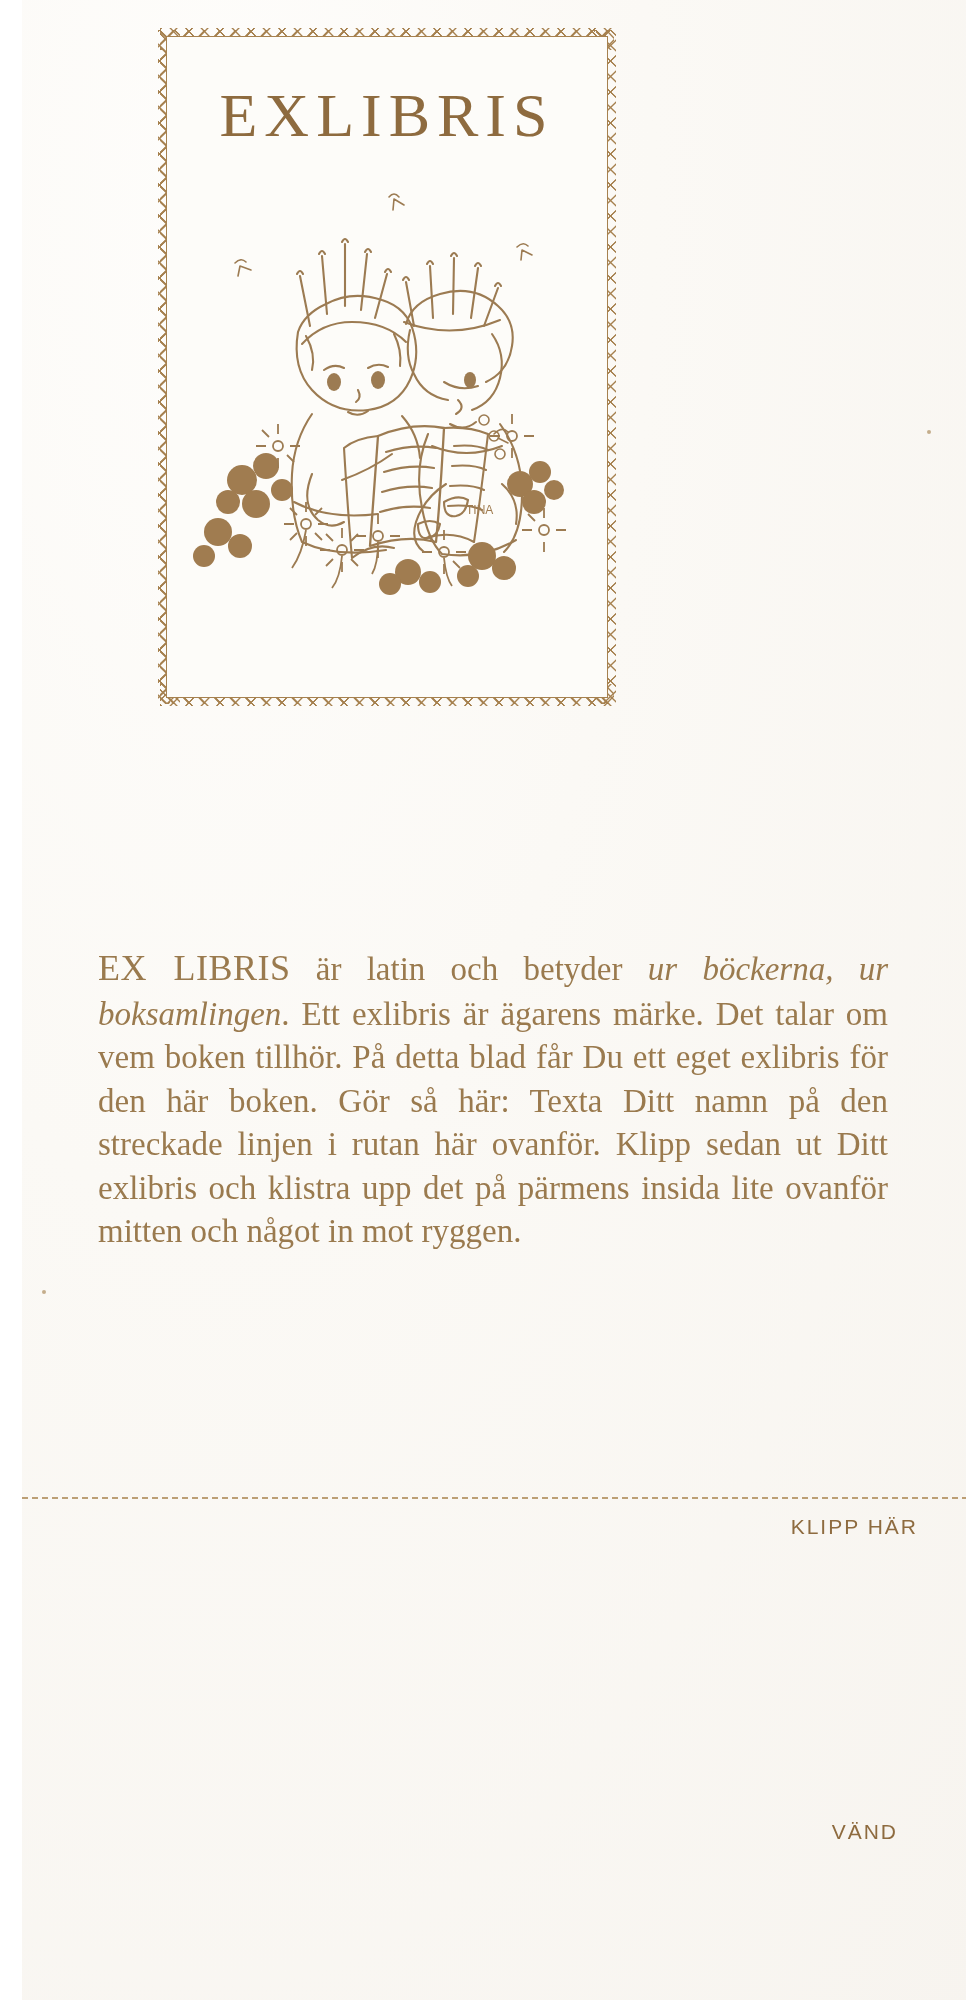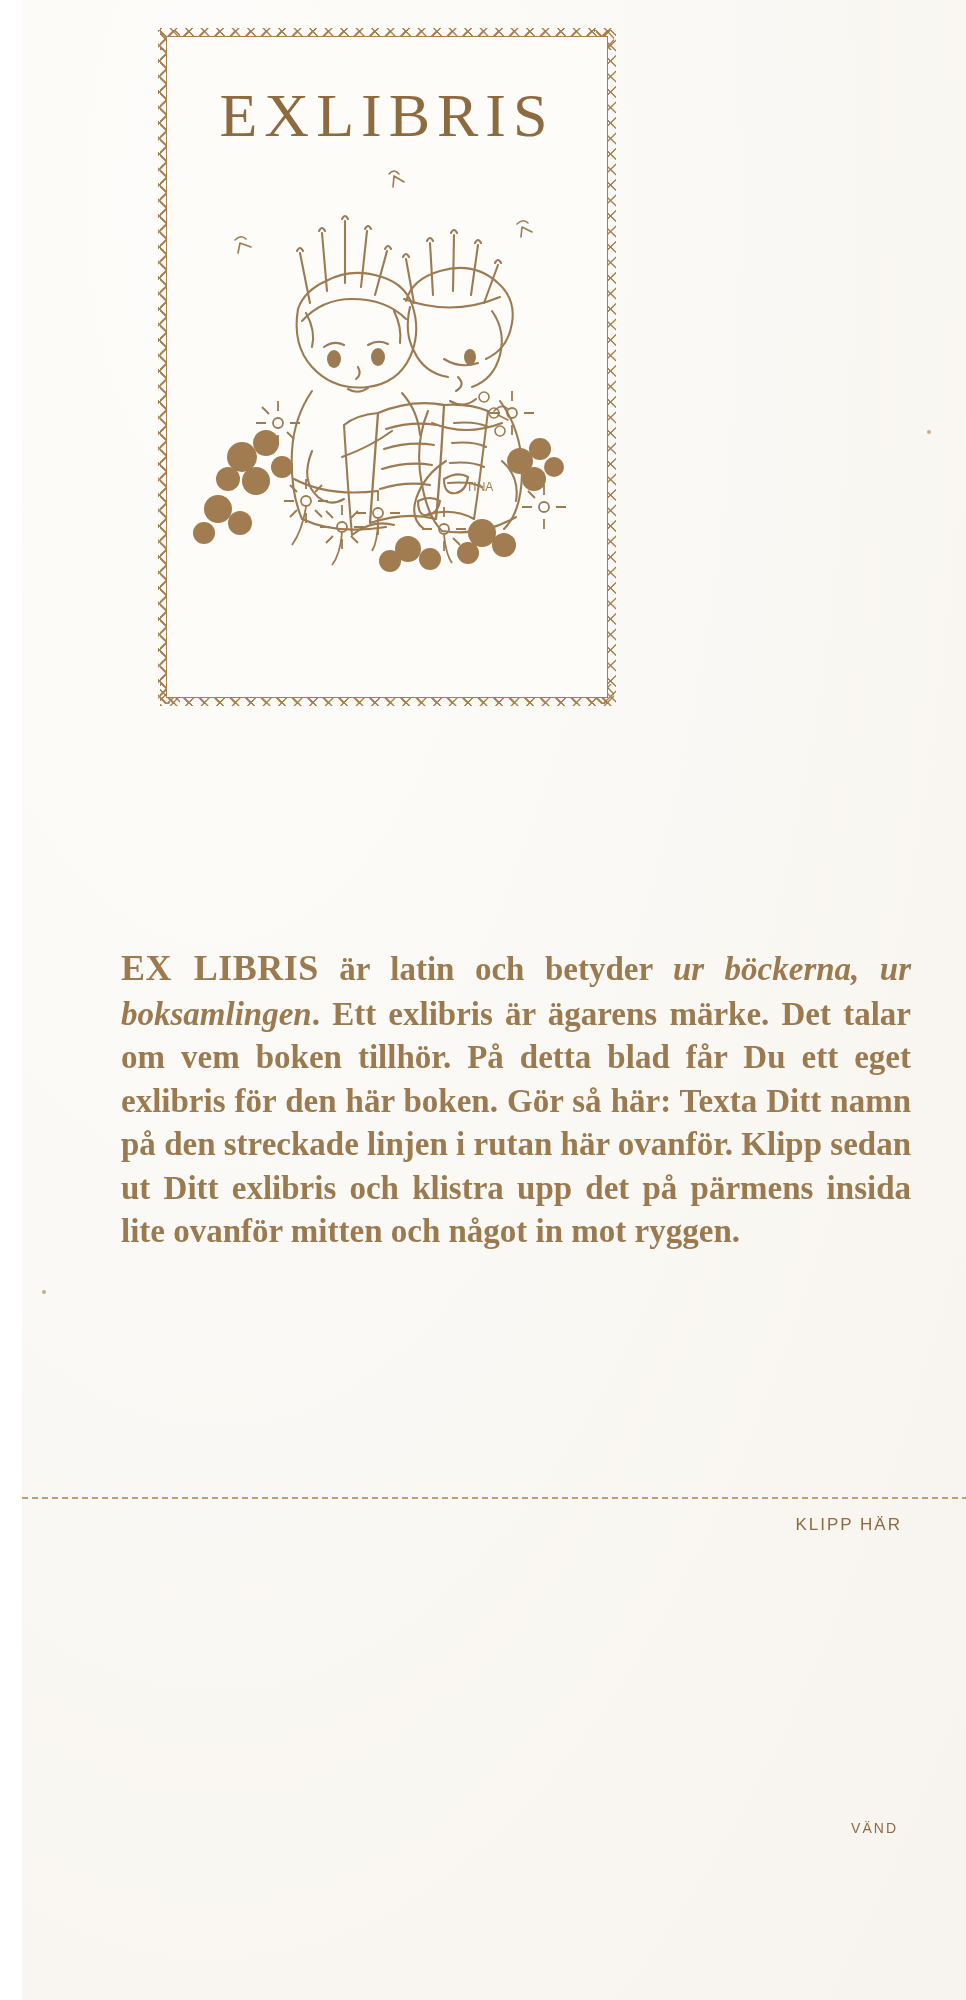--- a/index.html
+++ b/index.html
@@ -74,37 +74,36 @@
     font-family: "Liberation Serif", serif;
     font-size: 62px;
     letter-spacing: 7px;
     color: #8e6b3f;
     font-weight: 400;
   }
 
   .illus {
     position: absolute;
     left: 30px;
-    top: 139px;
+    top: 162px;
     width: 410px;
     height: 420px;
   }
 
   
   .body-text {
     position: absolute;
-    left: 99px;
+    left: 76px;
     top: 945px;
     width: 790px;
     font-size: 33px;
     line-height: 1.32;
     text-align: justify;
     color: #9a7a4e;
     font-family: "Liberation Serif", serif;
-    font-weight: bold;
   }
   .body-text .smallcaps {
     font-variant: small-caps;
     font-size: 36px;
     letter-spacing: 0.5px;
   }
   .body-text i { font-style: italic; }
 
   
   .cut-rule {
@@ -112,25 +111,25 @@
     left: 0;
     right: 0;
     top: 1497px;
     height: 0;
     border-top: 2px dashed #b2905f;
     opacity: .85;
   }
   .cut-label {
     position: absolute;
     top: 1515px;
-    left: 0;
+    left: 16px;
     width: 880px;
     text-align: right;
     font-family: "Liberation Sans", sans-serif;
-    font-size: 17px;
+    font-size: 21px;
     letter-spacing: 2px;
     color: #8e6b3f;
   }
 
   
   .coupon-text {
     position: absolute;
     left: 95px;
     top: 1580px;
     width: 780px;
@@ -147,21 +146,21 @@
     left: 385px;
     top: 1730px;
     width: 150px;
     height: 140px;
   }
   .vand {
     position: absolute;
     right: 90px;
     top: 1820px;
     font-family: "Liberation Sans", sans-serif;
-    font-size: 14px;
+    font-size: 21px;
     letter-spacing: 2px;
     color: #8e6b3f;
   }
 
   .speck {
     position: absolute;
     width: 4px; height: 4px;
     background: #b79a70;
     border-radius: 50%;
     opacity: .8;

